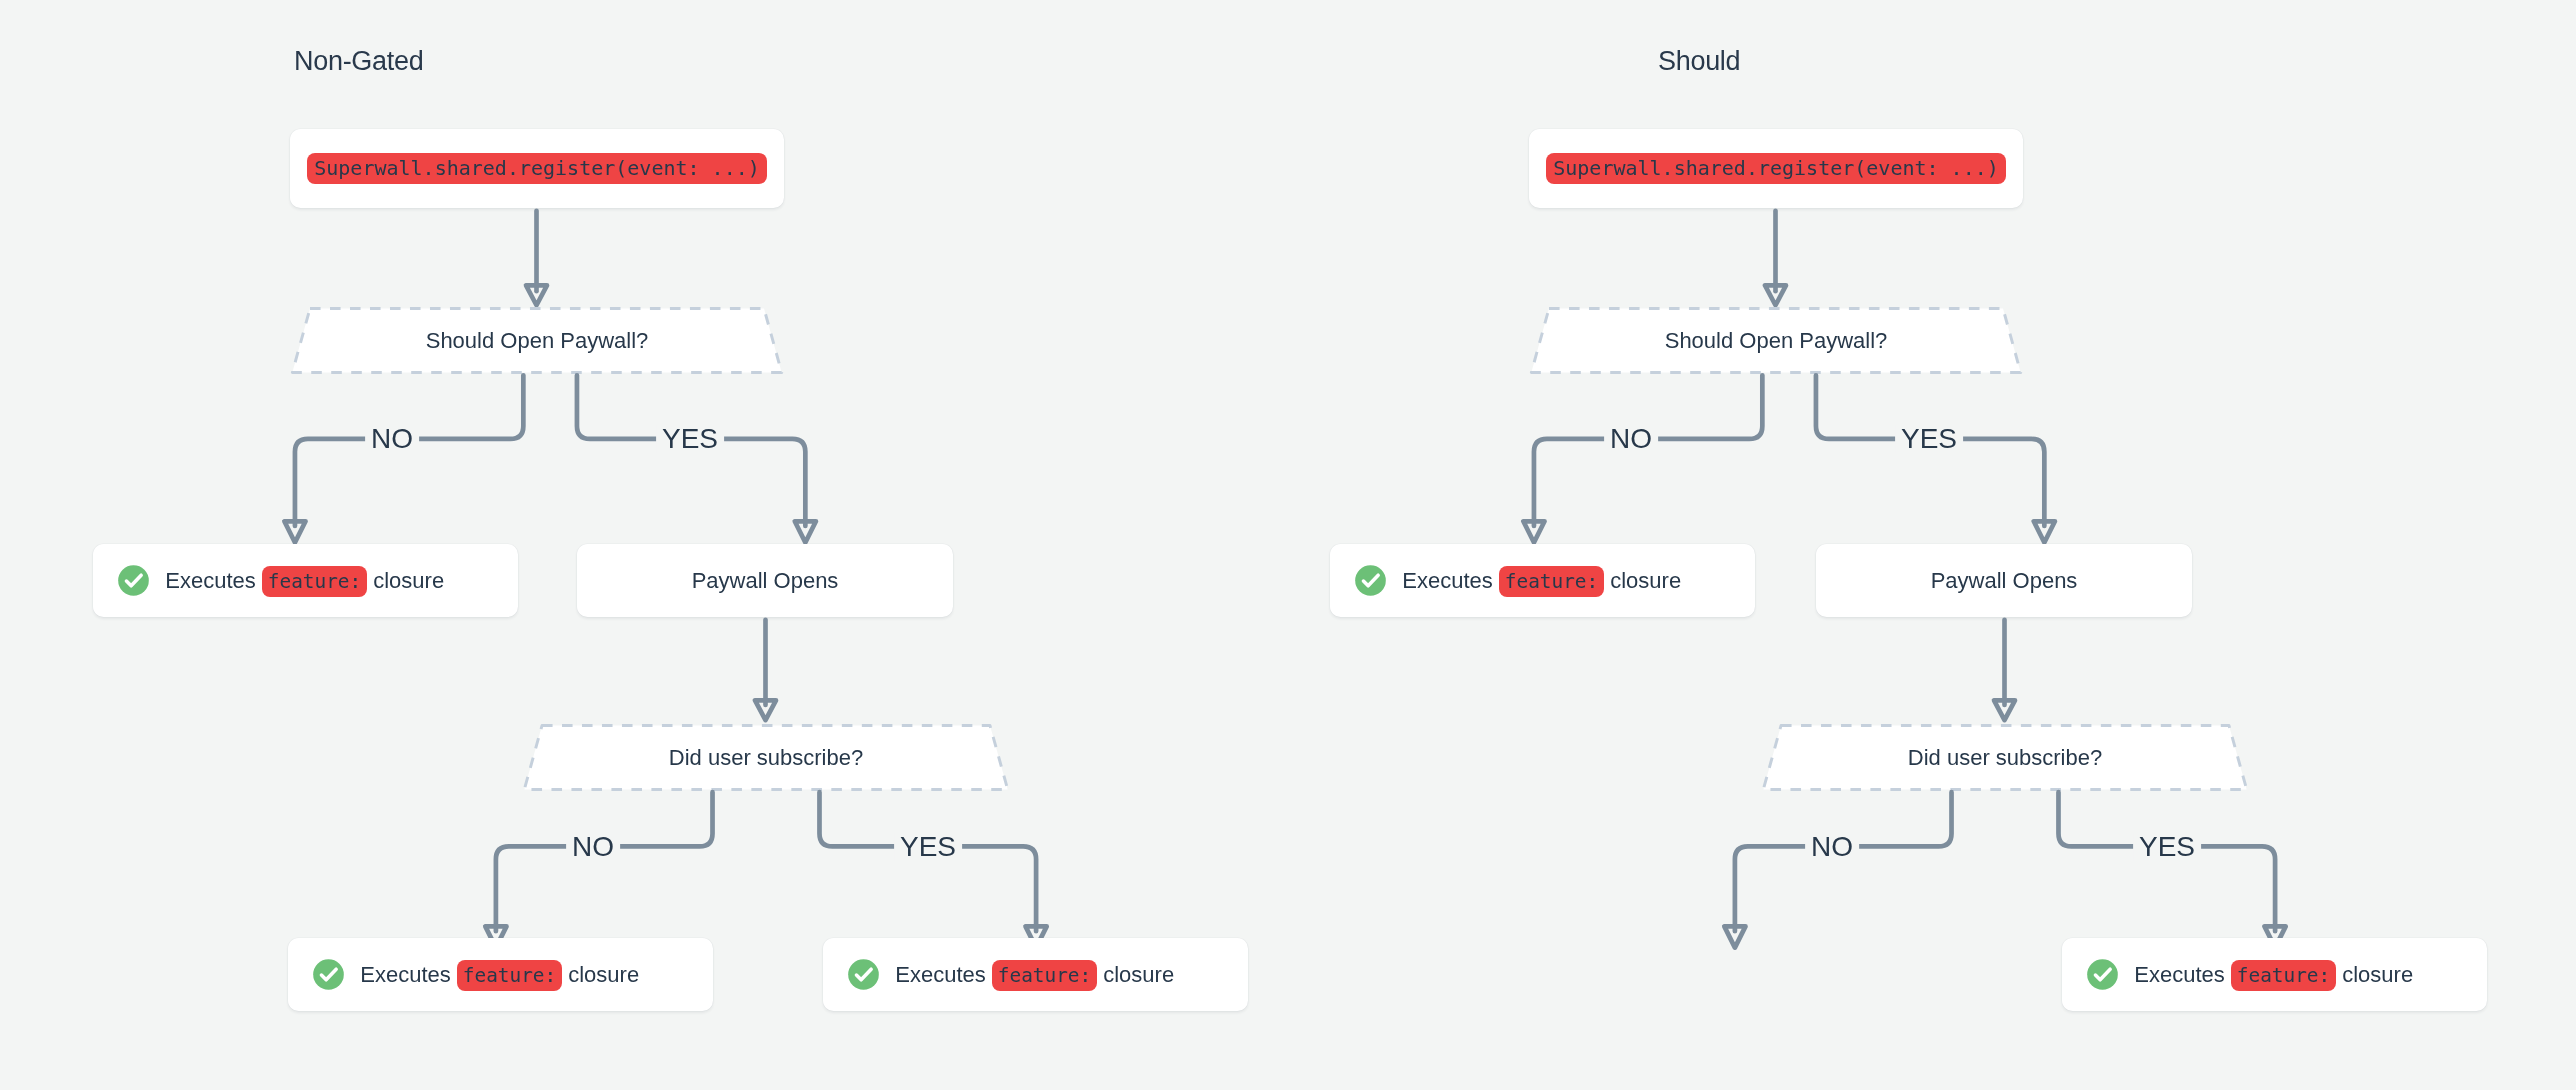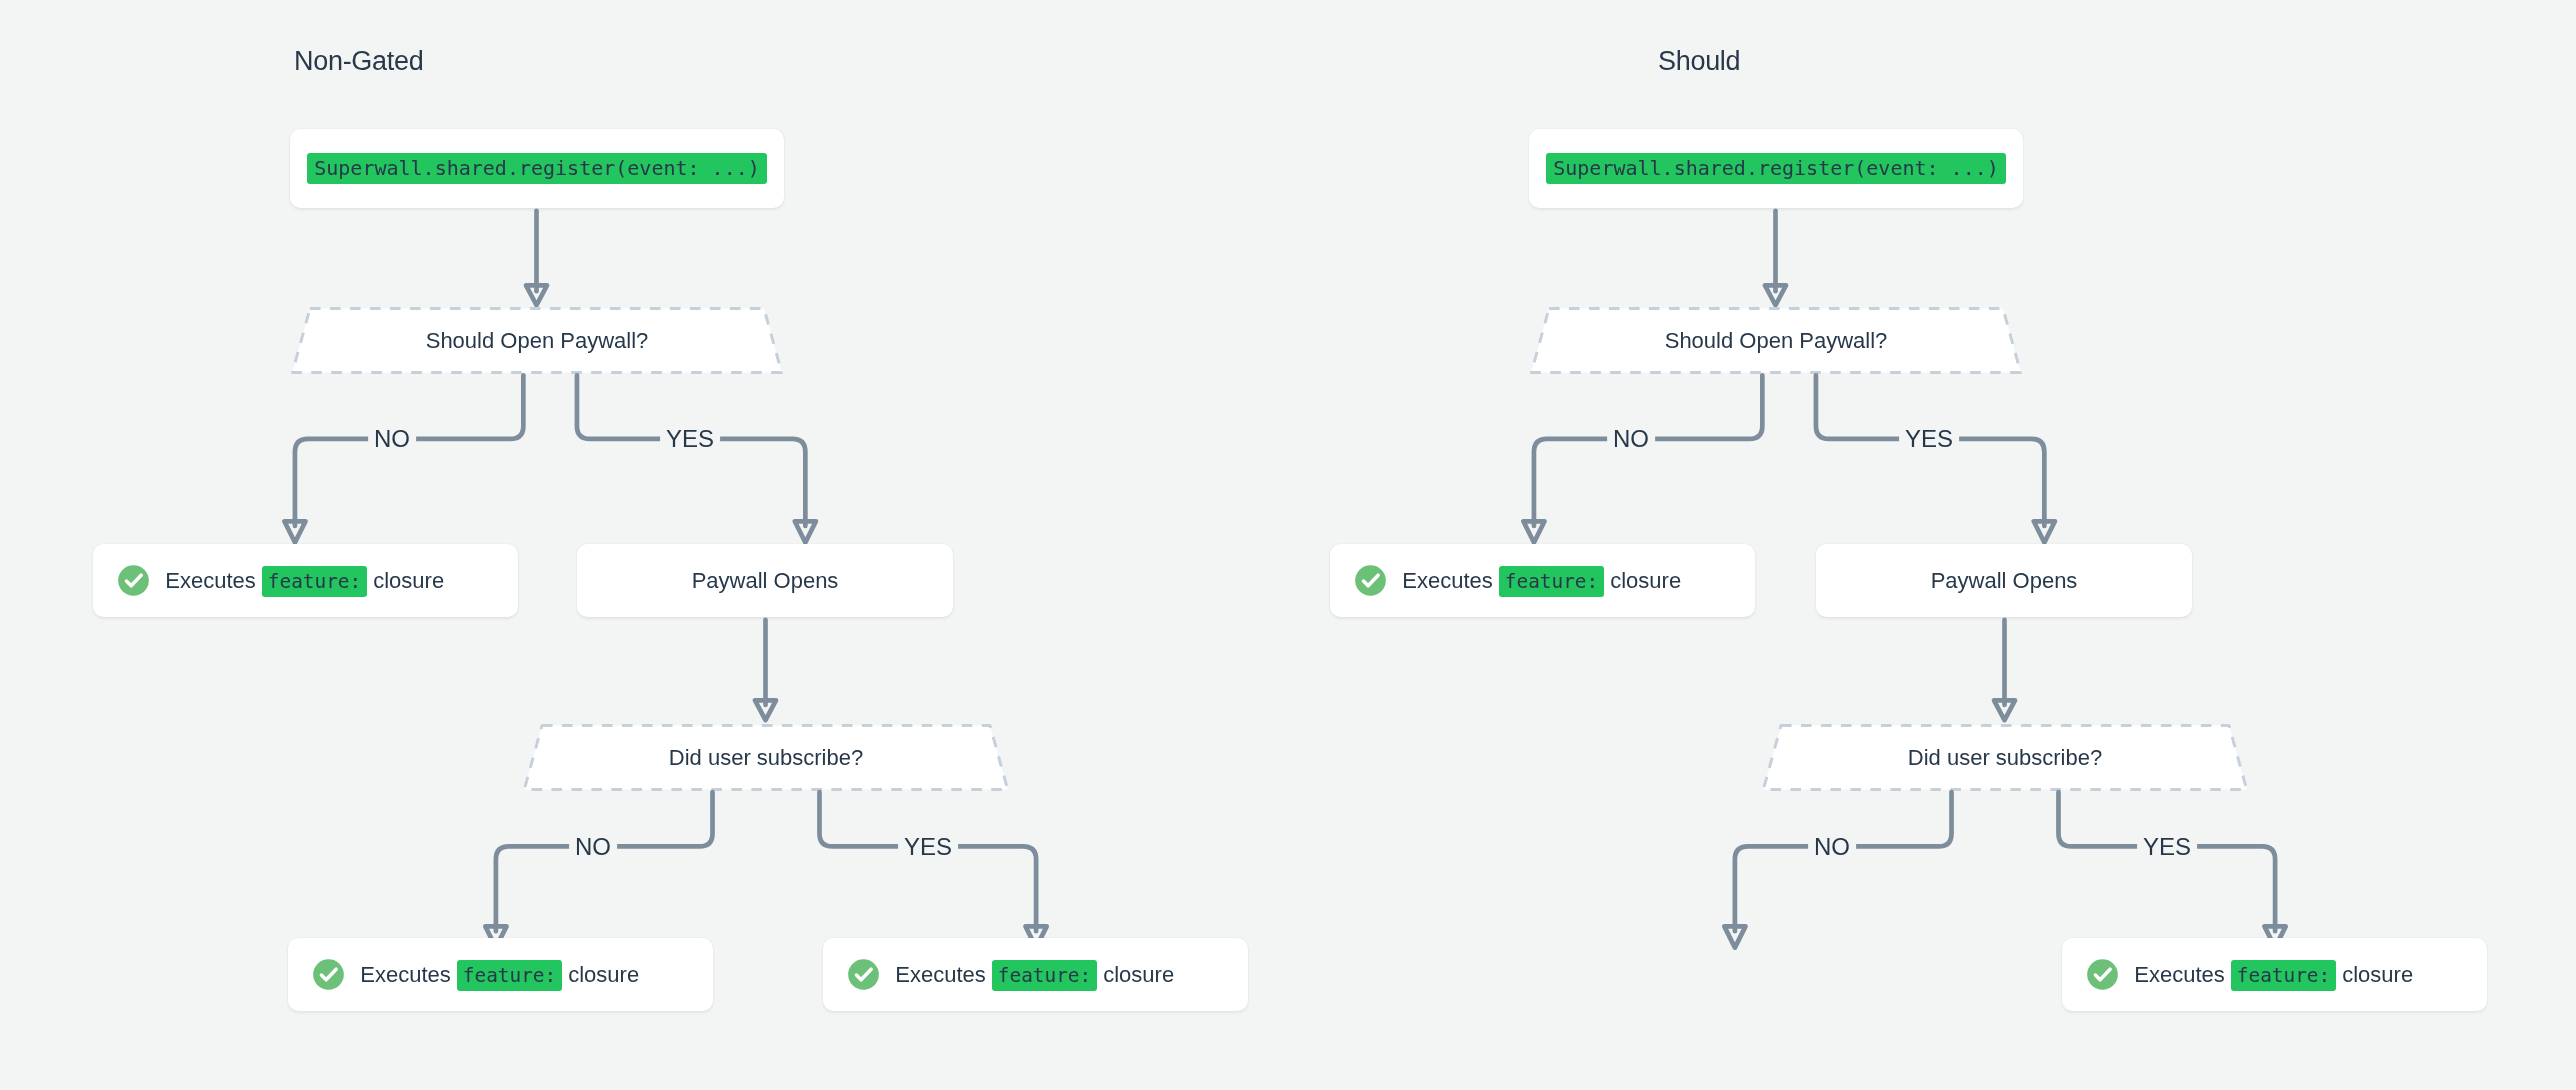--- a/index.html
+++ b/index.html
@@ -50,22 +50,22 @@
   .node-text {
     font-size: 22px;
     color: #27384a;
     white-space: nowrap;
     line-height: 1;
   }
 
   
   code.chip {
     font-family: "DejaVu Sans Mono", monospace;
-    background: #22c55e;
-    border-radius: 3px;
+    background: #ef4444;
+    border-radius: 8px;
     padding: 3.5px 5.9px 4.1px 5.9px;
     font-size: 19.4px;
     color: #27384a;
     line-height: 1;
     white-space: pre;
   }
   .code-node code.chip {
     font-size: 20px;
     padding: 5.3px 7.6px 5.9px 7.6px;
   }
@@ -106,21 +106,21 @@
   }
   .conn path, .conn line {
     fill: none;
     stroke: #7d8d9c;
     stroke-width: 8;
     stroke-linecap: round;
     stroke-linejoin: round;
   }
   .edge-label {
     position: absolute;
-    font-size: 24px;
+    font-size: 28px;
     color: #27384a;
     background: #f3f5f4;
     padding: 0 5.9px;
     line-height: 1;
     white-space: nowrap;
     transform: translate(-50%, -50%);
   }
 </style>
 </head>
 <body>

